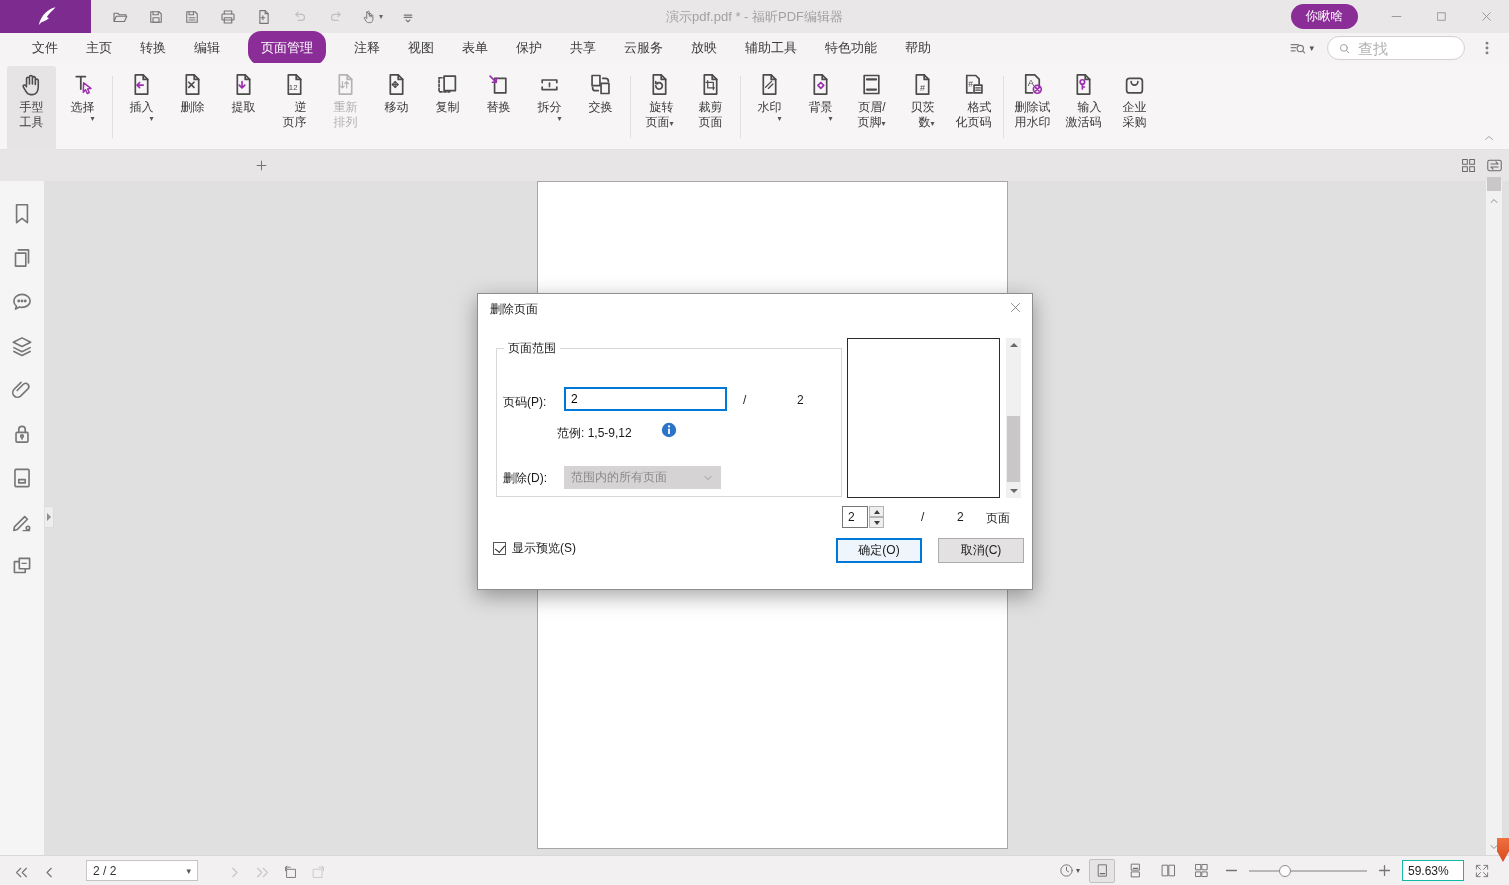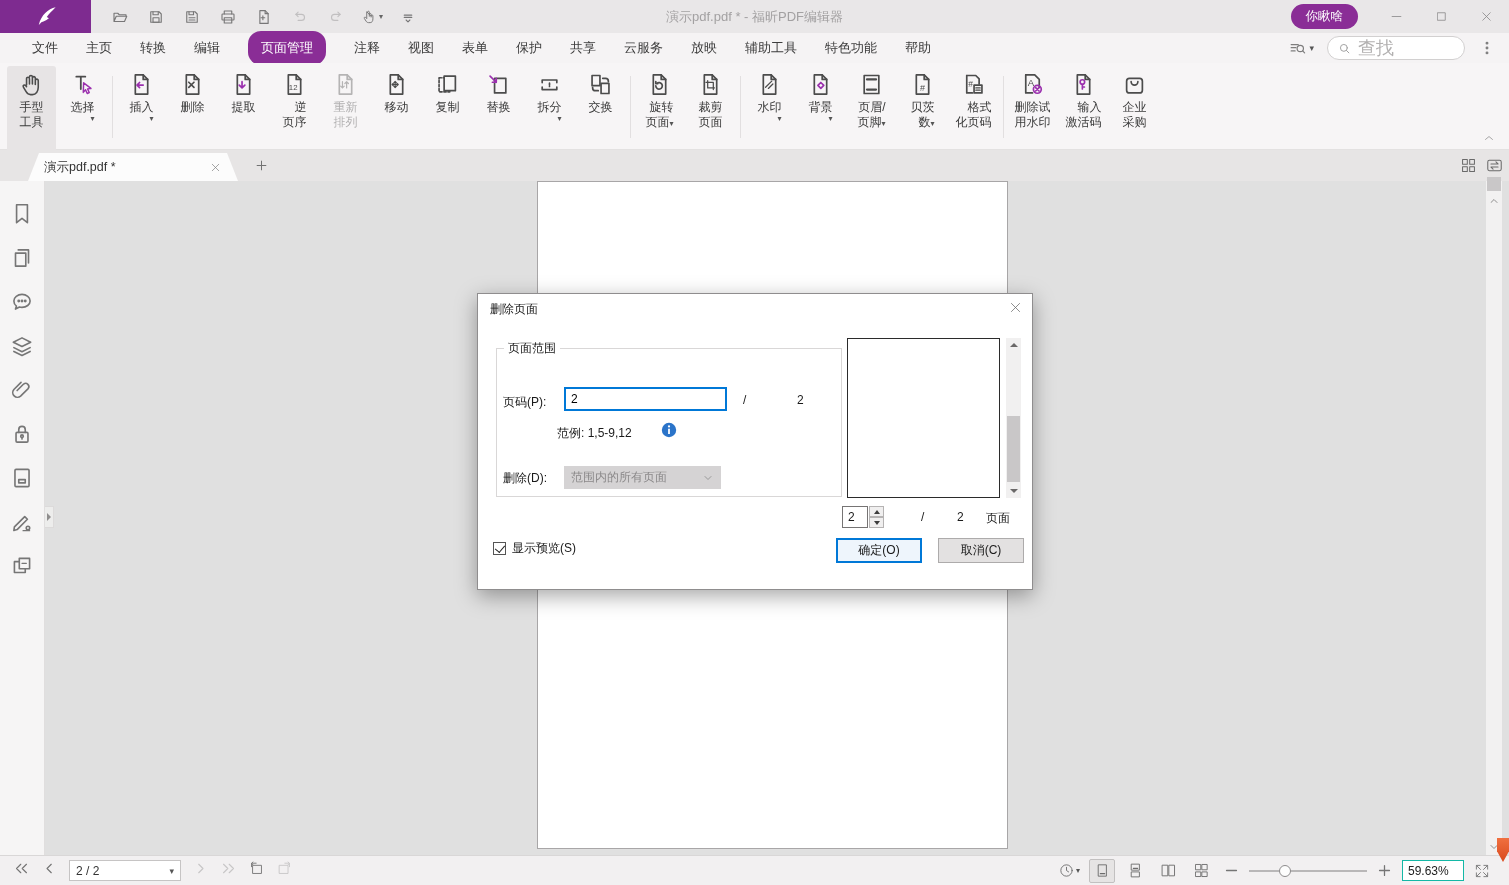--- a/index.html
+++ b/index.html
@@ -29,21 +29,21 @@
   .menubar{position:absolute;top:33px;left:0;width:100%;height:30px;background:#f5f3f4;display:flex;align-items:center}
   .menu-items{display:flex;align-items:center;margin-left:32px;gap:28px;height:100%}
   .menu-item{display:flex;align-items:center;height:100%;color:#3c3c3c;font-size:13px;cursor:default;white-space:nowrap}
   .menu-item.active{height:auto;background:#8a2d96;color:#fff;padding:8px 13px;border-radius:13px}
   .menu-right{margin-left:auto;display:flex;align-items:center;gap:13px;margin-right:13px}
   .find-opts{display:flex;align-items:center;gap:2px}
   .find-opts .icn{width:19px;height:19px;opacity:.7}
   .find-opts .caret{font-size:9px;color:#555}
   .searchbox{display:flex;align-items:center;background:#fff;border:1px solid #d2d0d0;border-radius:13px;height:24px;width:138px;padding:0 9px;gap:4px;box-sizing:border-box}
   .searchbox .icn{width:15px;height:15px;opacity:.55;flex:none}
-  .searchbox input{border:none;outline:none;width:100%;font-size:18px;background:transparent;color:#333;font-family:inherit}
+  .searchbox input{border:none;outline:none;width:100%;font-size:15px;background:transparent;color:#333;font-family:inherit}
   .searchbox input::placeholder{color:#b2b0b0}
   .kebab{width:18px;height:18px;opacity:.7}
 
   
   .ribbon{position:absolute;top:63px;left:0;width:100%;height:87px;background:#f7f5f6;border-bottom:1px solid #e3e1e1;box-sizing:border-box}
   .ribbon-groups{display:flex;align-items:stretch;height:100%;padding:3px 0 3px 2px}
   .ribbon-group{position:relative;display:flex;padding:0 5px}
   .ribbon-group + .ribbon-group::before{content:"";position:absolute;left:0;top:12%;height:72%;width:1px;background:#e2dfe0}
   .rg-items{display:flex;gap:2px}
   .ribbon-item{min-width:43px;padding:5px 3px 2px;display:flex;flex-direction:column;align-items:center;border-radius:3px;cursor:default}
@@ -120,21 +120,21 @@
   .chk{width:13px;height:13px;border:1px solid #555;background:#fff;position:relative;box-sizing:border-box;flex:none}
   .chk.checked::after{content:"";position:absolute;left:2.5px;top:0.2px;width:4.5px;height:8px;
                       border-right:1.8px solid #222;border-bottom:1.8px solid #222;transform:rotate(40deg)}
   .btn{position:absolute;top:244px;height:25px;font-size:12px;font-family:inherit;background:#e3e1e1;border:1px solid #adabab;color:#1a1a1a;cursor:pointer;box-sizing:border-box}
   .btn.primary{left:358px;width:86px;background:#eef5fc;border:2px solid #0078d7}
   .btn.cancel{left:460px;width:86px}
 
   
   .statusbar{position:absolute;left:0;top:855px;width:100%;height:30px;background:#f2f0f1;border-top:1px solid #d9d7d7;
              display:flex;align-items:center;z-index:20;box-sizing:border-box}
-  .sb-left{display:flex;align-items:flex-start;gap:11px;margin-left:13px}
+  .sb-left{display:flex;align-items:flex-end;gap:28px;margin-left:13px}
   .sb-ic{width:17px;height:17px;opacity:.75;flex:none;cursor:pointer}
   .sb-ic.disabled{opacity:.25}
   .page-box{width:112px;height:21px;background:#fff;border:1px solid #c6c4c4;display:flex;align-items:center;font-size:12px;color:#333;
             padding:0 6px;box-sizing:border-box;cursor:pointer}
   .page-box .caret{margin-left:auto;font-size:9px;color:#555}
   .sb-right{margin-left:auto;display:flex;align-items:center;gap:9px;margin-right:18px}
   .vt{height:22px;min-width:24px;display:flex;align-items:center;justify-content:center;border-radius:2px;border:1px solid transparent;cursor:pointer}
   .vt .icn{width:17px;height:17px;opacity:.8}
   .vt.selected{background:#e6e4e4;border:1px solid #c2c0c0}
   .vt .caret{display:none;font-size:8px;color:#555;margin-left:1px}
@@ -651,28 +651,20 @@
         </div>
       </div>
     <div class="ribbon-collapse">
       <span class="icn" style="width:100%;height:100%"><svg viewBox="0 0 24 24" fill="none" stroke="#4c4c4c" stroke-width="1.6" stroke-linecap="round" stroke-linejoin="round" style="width:100%;height:100%;display:block">
             <path d="M6 14.5l6-5 6 5"></path>
           </svg></span>
     </div>
   </div>
 
   <div class="tabbar">
-    <div class="tab">
-      <span class="tab-label">演示pdf.pdf *</span>
-      <span class="tab-close icn">
-          <svg viewBox="0 0 24 24" fill="none" stroke="#4c4c4c" stroke-width="1.3" stroke-linecap="round" stroke-linejoin="round" style="width:100%;height:100%;display:block">
-            <path d="M6 6l12 12M18 6L6 18"></path>
-          </svg>
-        </span>
-    </div>
     <span class="newtab icn">
         <svg viewBox="0 0 24 24" fill="none" stroke="#4c4c4c" stroke-width="1.6" stroke-linecap="round" stroke-linejoin="round" style="width:100%;height:100%;display:block">
           <path d="M12 5v14M5 12h14"></path>
         </svg>
       </span>
     <div class="tab-right">
 
         <div class="tr-btn"><span class="icn" style="width:100%;height:100%"><svg viewBox="0 0 24 24" fill="none" stroke="#4c4c4c" stroke-width="1.3" stroke-linecap="round" stroke-linejoin="round" style="width:100%;height:100%;display:block">
               <rect x="4.5" y="4.5" width="6" height="6"></rect>
               <rect x="13.5" y="4.5" width="6" height="6"></rect>

